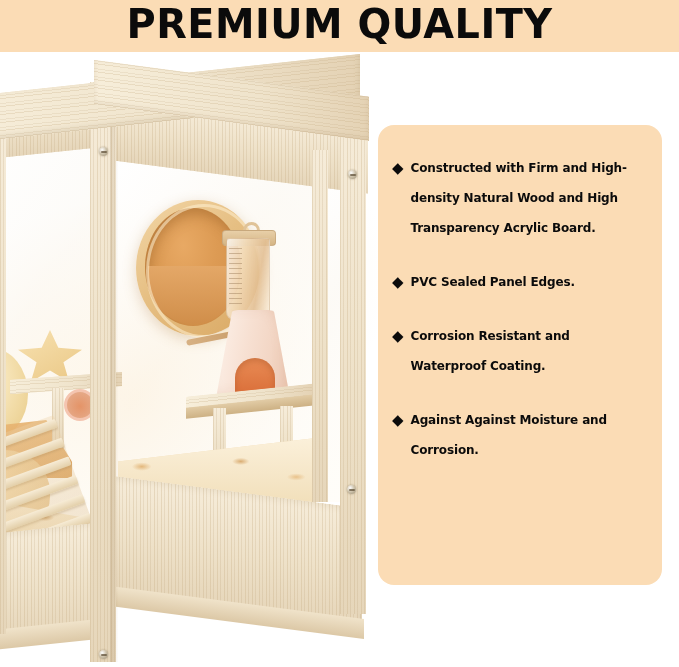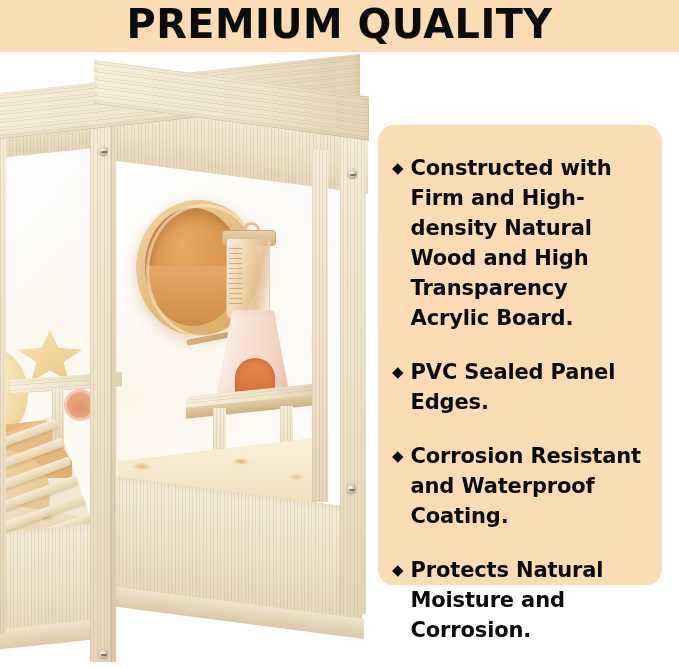--- a/index.html
+++ b/index.html
@@ -514,21 +514,21 @@
     font-family: "DejaVu Sans", sans-serif;
     font-size: 15px;
     line-height: 30px;
     color: #0b0b0b;
     margin-right: 7px;
     flex: 0 0 auto;
   }
   .bullet-text {
     font-family: "DejaVu Sans", sans-serif;
     font-weight: 700;
-    font-size: 21px;
+    font-size: 12px;
     line-height: 30px;
     color: #0b0b0b;
     letter-spacing: -0.15px;
   }
 </style>
 </head>
 <body>
 
 <div id="header-banner">
   <div id="banner-title">PREMIUM QUALITY</div>
@@ -623,16 +623,16 @@
     <span class="bullet-text">PVC Sealed Panel Edges.</span>
   </div>
 
   <div class="bullet-row">
     <span class="bullet-mark">◆</span>
     <span class="bullet-text">Corrosion Resistant and Waterproof Coating.</span>
   </div>
 
   <div class="bullet-row">
     <span class="bullet-mark">◆</span>
-    <span class="bullet-text">Protects Natural Moisture and Corrosion.</span>
+    <span class="bullet-text">Against Against Moisture and Corrosion.</span>
   </div>
 
 </div>
 
 </body></html>

